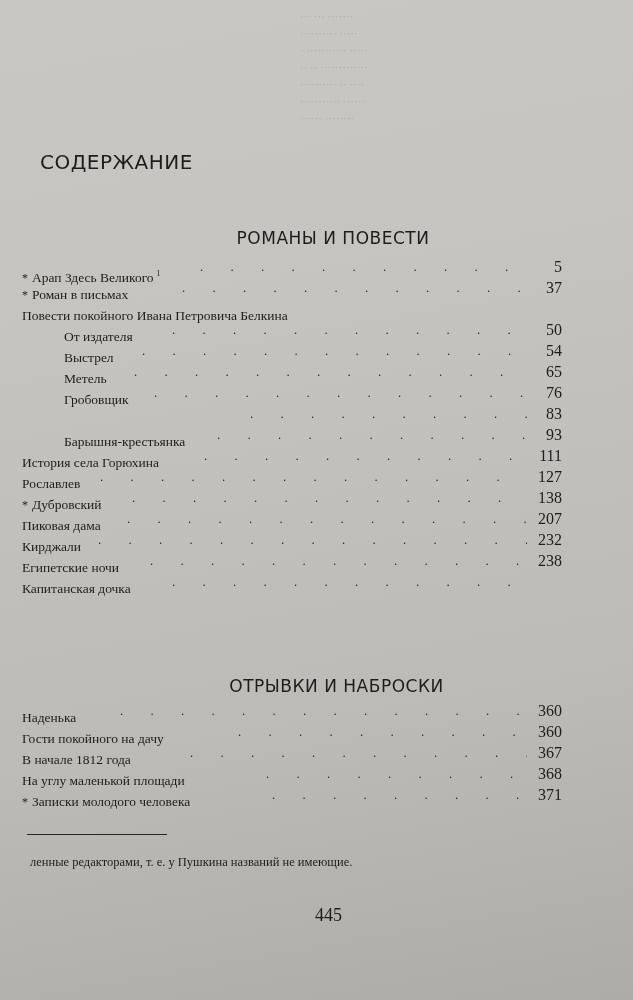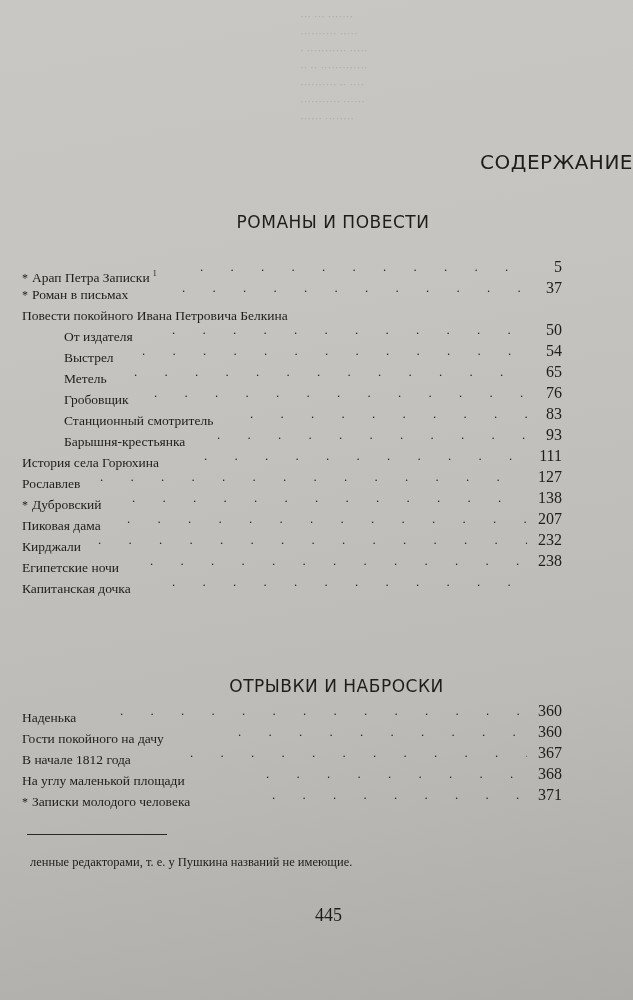--- a/index.html
+++ b/index.html
@@ -29,37 +29,37 @@
       color: rgba(120,118,114,0.35);
       font-size: 11px;
       line-height: 17px;
     }
     .bleed div { white-space: nowrap; }
 
     .title {
       position: absolute;
       left: 0; width: 100%;
       top: 150px;
-      text-align: right;
+      text-align: left;
       font-family: "DejaVu Sans", "Liberation Sans", sans-serif;
       font-size: 20px;
       letter-spacing: 0.5px;
       padding-left: 40px;
       box-sizing: border-box;
     }
     .section-heading {
       position: absolute;
       left: 0; width: 100%;
       text-align: center;
       font-family: "DejaVu Sans", "Liberation Sans", sans-serif;
       font-size: 17px;
       letter-spacing: 0.5px;
       box-sizing: border-box;
     }
-    .sh1 { top: 212px; padding-left: 33px; }
+    .sh1 { top: 228px; padding-left: 33px; }
     .sh2 { top: 676px; padding-left: 8px; margin-left: 16px; }
 
     .toc {
       position: absolute;
       left: 22px;
       width: 560px;
     }
     .toc1 { top: 256px; }
     .toc2 { top: 700px; }
 
@@ -139,21 +139,21 @@
     <div>··········· ······</div>
     <div>······ ········</div>
   </div>
 
   <div class="title">СОДЕРЖАНИЕ</div>
 
   <div class="section-heading sh1">РОМАНЫ И ПОВЕСТИ</div>
 
   <div class="toc toc1">
     <div class="row">
-      <span class="label"><span class="star">*</span><span>Арап Петра Записки</span><sup class="fn">1</sup></span>
+      <span class="label"><span class="star">*</span><span>Арап Здесь Великого</span><sup class="fn">1</sup></span>
       <span class="dots" style="left:178px">. . . . . . . . . . . . . . . . . . . . . . . . . . . . . .</span>
       <span class="page-num">5</span>
     </div>
     <div class="row">
       <span class="label"><span class="star">*</span><span>Роман в письмах</span></span>
       <span class="dots" style="left:160px">. . . . . . . . . . . . . . . . . . . . . . . . . . . . . .</span>
       <span class="page-num">37</span>
     </div>
     <div class="row">
       <span class="label">Повести покойного Ивана Петровича Белкина</span>
@@ -172,21 +172,20 @@
       <span class="label">Метель</span>
       <span class="dots" style="left:112px">. . . . . . . . . . . . . . . . . . . . . . . . . . . . . .</span>
       <span class="page-num">65</span>
     </div>
     <div class="row indent">
       <span class="label">Гробовщик</span>
       <span class="dots" style="left:132px">. . . . . . . . . . . . . . . . . . . . . . . . . . . . . .</span>
       <span class="page-num">76</span>
     </div>
     <div class="row indent">
-      <span class="label">Станционный смотритель</span>
       <span class="dots" style="left:228px">. . . . . . . . . . . . . . . . . . . . . . . . . . . . . .</span>
       <span class="page-num">83</span>
     </div>
     <div class="row indent">
       <span class="label">Барышня-крестьянка</span>
       <span class="dots" style="left:195px">. . . . . . . . . . . . . . . . . . . . . . . . . . . . . .</span>
       <span class="page-num">93</span>
     </div>
     <div class="row">
       <span class="label">История села Горюхина</span>

